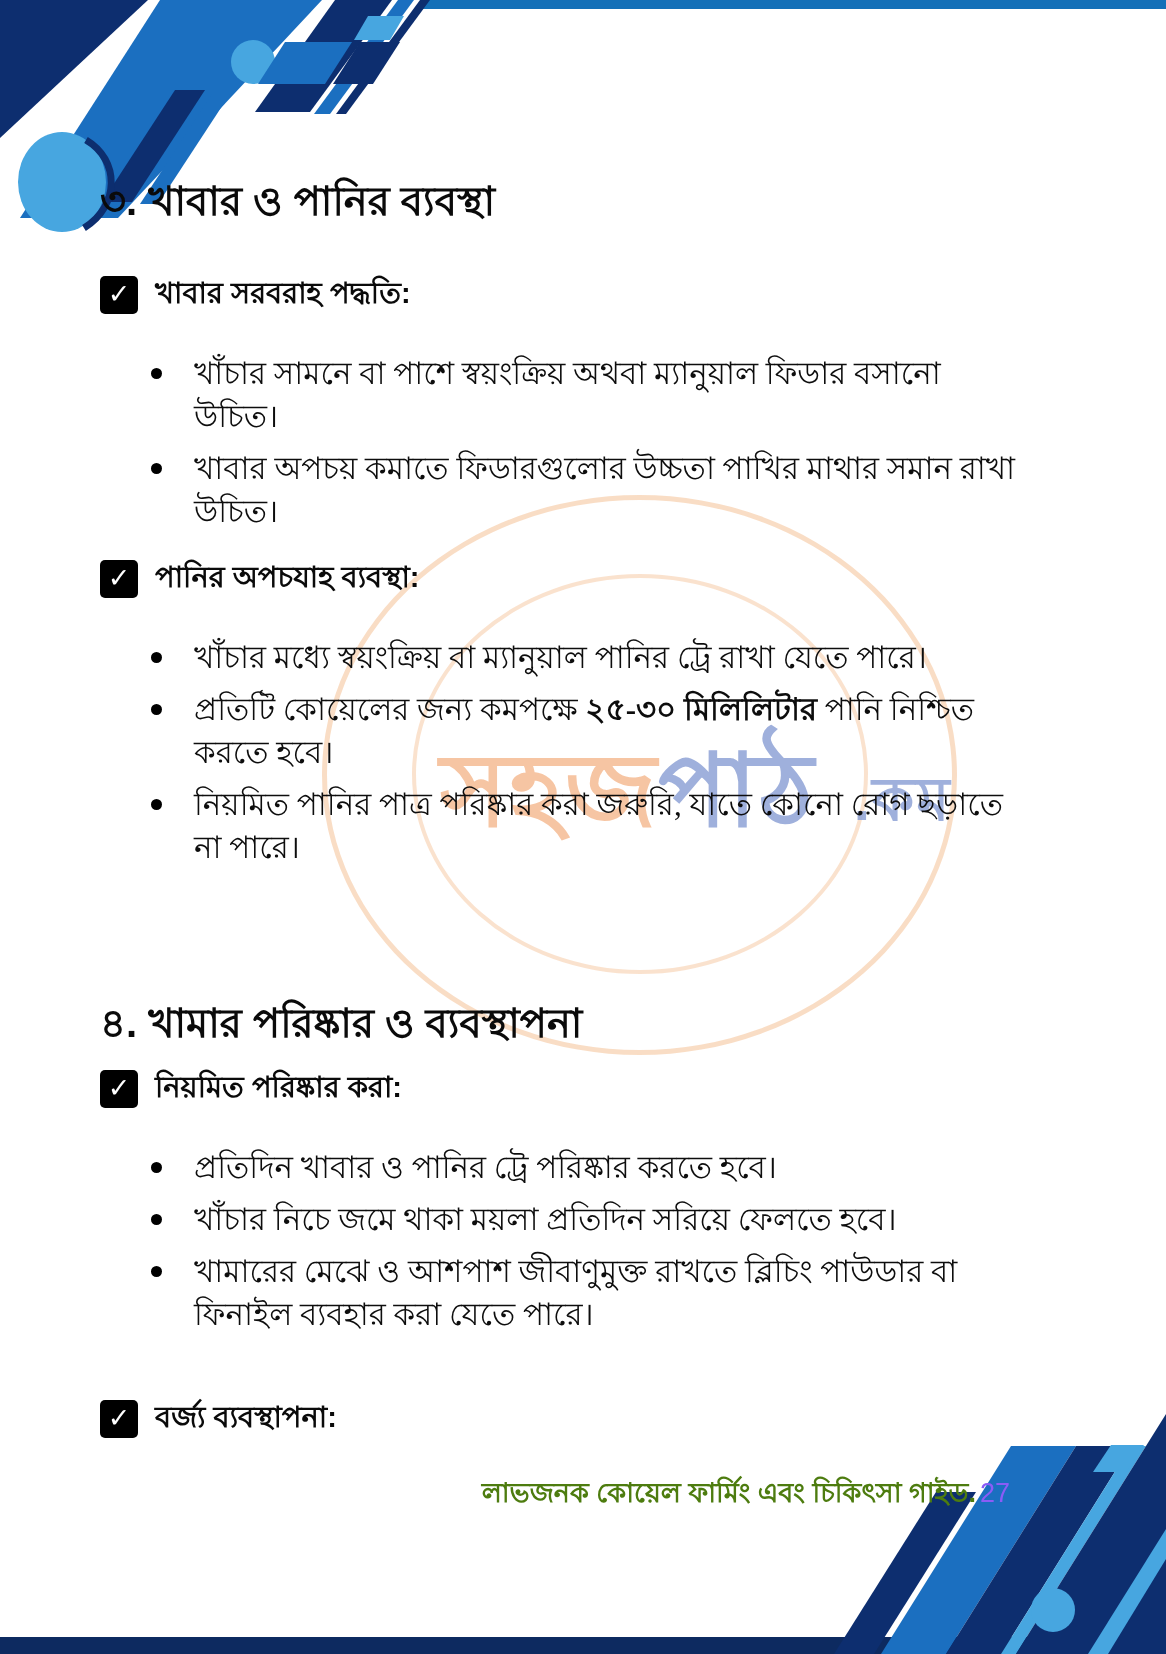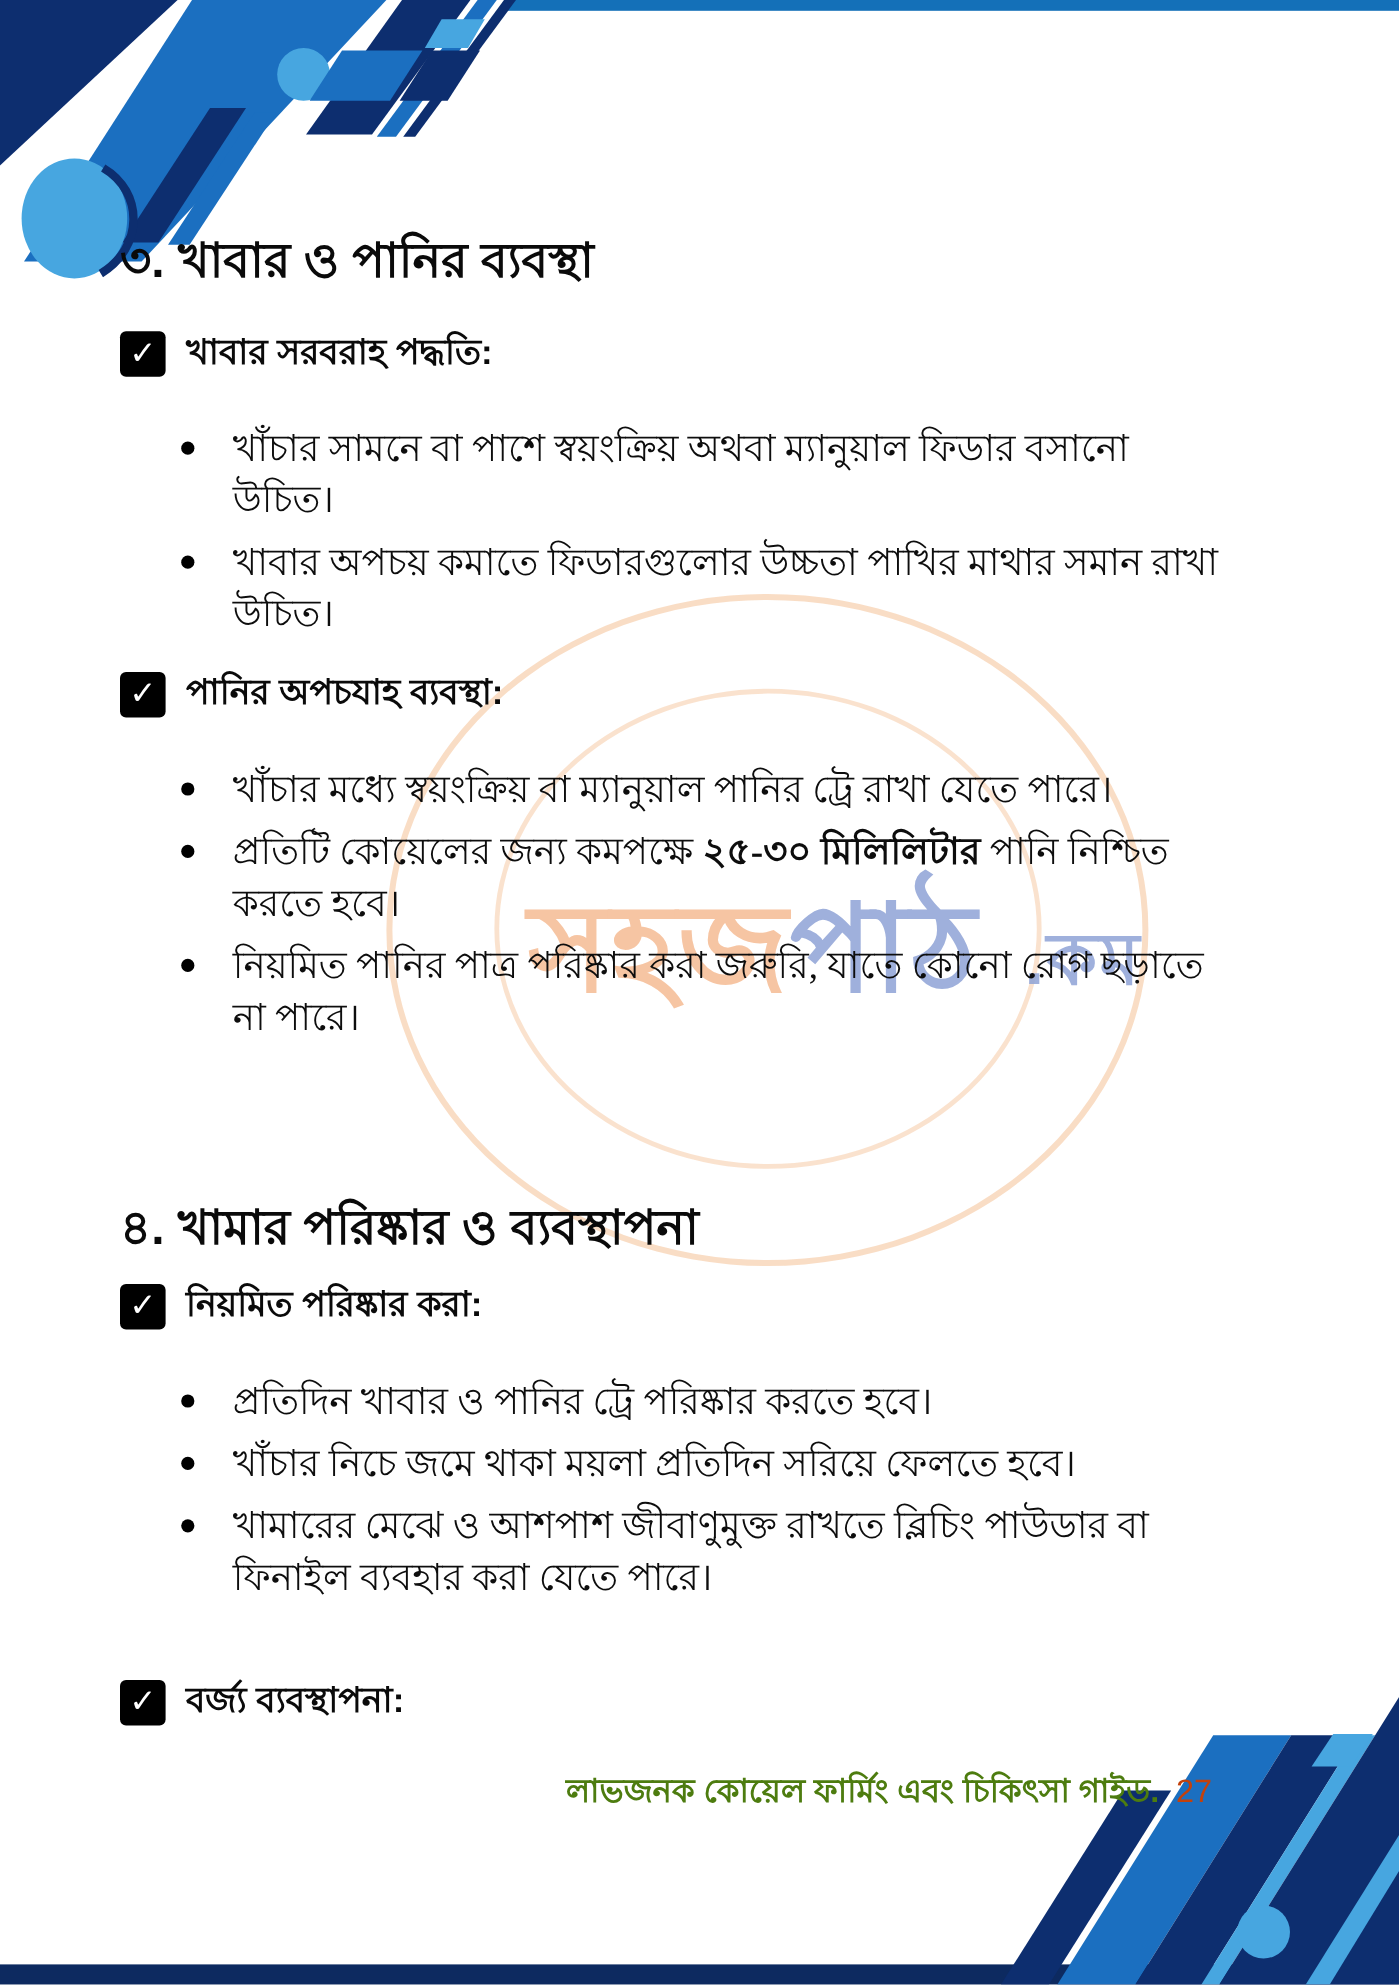--- a/index.html
+++ b/index.html
@@ -22,21 +22,21 @@
   .wm-ring-inner { left:412px; top:574px; width:448px; height:392px;
     border:4px solid #f6cba6; border-radius:50%; opacity:.55; }
   .wm-text { left:440px; top:712px; font-weight:bold; font-size:102px;
     white-space:nowrap; letter-spacing:2px; }
   .wm-orange { color:#f2a26b; opacity:.62; }
   .wm-blue   { color:#8fa3d6; opacity:.85; }
   .wm-suffix { font-size:60px; color:#8fa3d6; opacity:.85; position:relative; top:-6px; left:6px;margin-left:32px; }
   
   .content-el { position:absolute; z-index:2; }
   .sec-heading { margin:0; font-size:40px; font-weight:bold; color:#0a0a0a; }
-  .pos-h3 { left:100px; top:186px;text-align:right; }
+  .pos-h3 { left:100px; top:170px;text-align:right; }
   .pos-h4 { left:100px; top:992px; }
   .check-row { display:flex; align-items:center; gap:17px; }
   .pos-g1 { left:100px; top:270px; }
   .pos-g2 { left:100px; top:554px; }
   .pos-g3 { left:100px; top:1064px; }
   .pos-g4 { left:100px; top:1394px; }
   .checkbox { width:38px; height:38px; background:#000; border-radius:5px;
     display:flex; align-items:center; justify-content:center; flex:0 0 auto; }
   .tick { color:#fff; font-size:27px; font-weight:bold; line-height:1; }
   .check-label { font-size:29px; font-weight:bold; color:#0a0a0a; }
@@ -44,21 +44,21 @@
   .bullets li { position:relative; padding-left:52px; font-size:31px;
     line-height:43px; margin-bottom:9px;font-family:Liberation Serif, serif; }
   .dot { position:absolute; left:9px; top:16px; width:11px; height:11px;
     border-radius:50%; background:#000; }
   .pos-l1 { left:142px; top:352px; }
   .pos-l2 { left:142px; top:636px; }
   .pos-l3 { left:142px; top:1146px; }
   .b { font-weight:bold; }
   .footer { top:1472px; right:156px; font-size:27px; white-space:nowrap; }
   .footer-text { font-weight:bold; color:#4d7c0f; }
-  .footer-page { color:#c2410c; margin-left:14px; }
+  .footer-page { color:#8b5cf6; margin-left:4px; }
 </style>
 </head>
 <body>
 
 <div class="page">
 
   <div class="deco topbar"></div>
   <svg class="deco svg-tl" width="520" height="250" viewBox="0 0 520 250">
     <polygon points="0,0 148,0 0,138" fill="#0d2e6f"></polygon>
     <polygon points="160,0 322,0 118,218 20,218" fill="#1b6fc0"></polygon>

